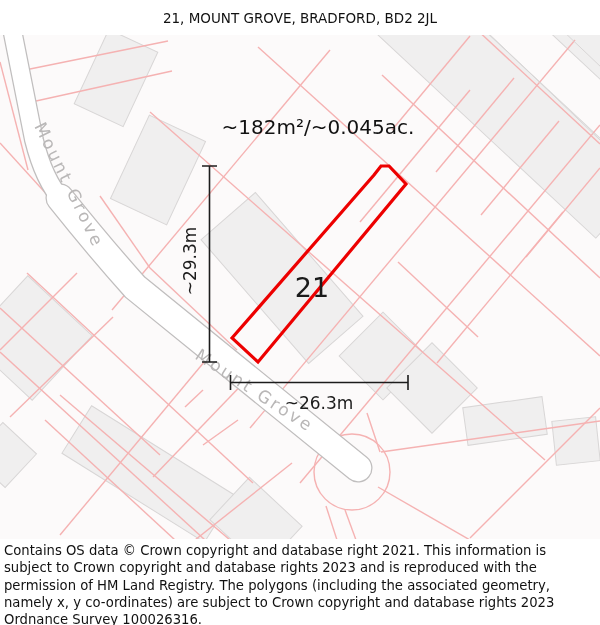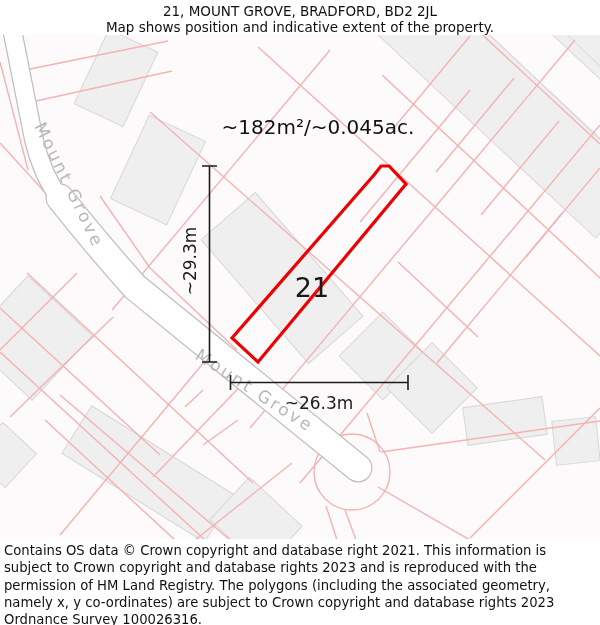--- a/index.html
+++ b/index.html
@@ -1,18 +1,18 @@
 <!DOCTYPE html>
 <html style="--property-red: #ed0000; --parcel-pink: #f5b2b2; --building-fill: #f0efef; --building-stroke: #d8d6d6; --road-casing: #c0bebe; --road-fill: #ffffff; --street-label-gray: #b9b7b7; --dimension-color: #1c1c1c; --map-bg: #fcfafa; --text-color: #111111;"><head>
 <meta charset="utf-8">
 <style>
   html,body{margin:0;padding:0;width:600px;height:625px;overflow:hidden;
     background:#ffffff;font-family:"DejaVu Sans","Liberation Sans",sans-serif;}
   .header{width:600px;height:35px;text-align:center;color:var(--text-color,#111);}
-  .header .t1{font-size:13.5px;line-height:16px;padding-top:3px;}
+  .header .t1{font-size:13.5px;line-height:16px;padding-top:10px;}
   .header .t2{font-size:13.5px;line-height:16px;}
   svg{display:block;}
   .map-bg{fill:var(--map-bg,#fcfafa);}
   .bld{fill:var(--building-fill,#f0efef);stroke:var(--building-stroke,#d8d6d6);stroke-width:1;}
   .pink{stroke:var(--parcel-pink,#f5b2b2);stroke-width:1.4;fill:none;}
   .grayline{stroke:var(--building-stroke,#d8d6d6);stroke-width:1;fill:none;}
   .road-casing{stroke:var(--road-casing,#c0bebe);fill:none;}
   .road-fill{stroke:var(--road-fill,#ffffff);fill:none;}
   .street{fill:var(--street-label-gray,#b9b7b7);font-size:17px;letter-spacing:2.5px;}
   .dim{stroke:var(--dimension-color,#1c1c1c);stroke-width:1.6;fill:none;}
@@ -21,21 +21,20 @@
   .plotnum{fill:#1a1a1a;font-size:27px;}
   .redplot{stroke:var(--property-red,#ed0000);stroke-width:3.2;fill:none;stroke-linejoin:miter;}
   .footer{width:592px;padding:3px 4px 0 4px;font-size:13.2px;line-height:17.3px;
     color:var(--text-color,#111);}
 </style>
 </head>
 <body>
 
 <div class="header">
   <div class="t1">21, MOUNT GROVE, BRADFORD, BD2 2JL</div>
-  <div class="t2">Map shows position and indicative extent of the property.</div>
 </div>
 
 <svg width="600" height="504" viewBox="0 35 600 504">
   <rect class="map-bg" x="0" y="35" width="600" height="504"></rect>
 
   <g>
     <rect class="bld" transform="translate(116,78) rotate(25)" x="-27" y="-41" width="54" height="82"></rect>
     <rect class="bld" transform="translate(158,170) rotate(25)" x="-31" y="-46" width="62" height="92"></rect>
     <rect class="bld" transform="translate(282,278) rotate(49)" x="-82" y="-36" width="164" height="72"></rect>
     <rect class="bld" transform="translate(383,356) rotate(45)" x="-31" y="-31" width="62" height="62"></rect>

